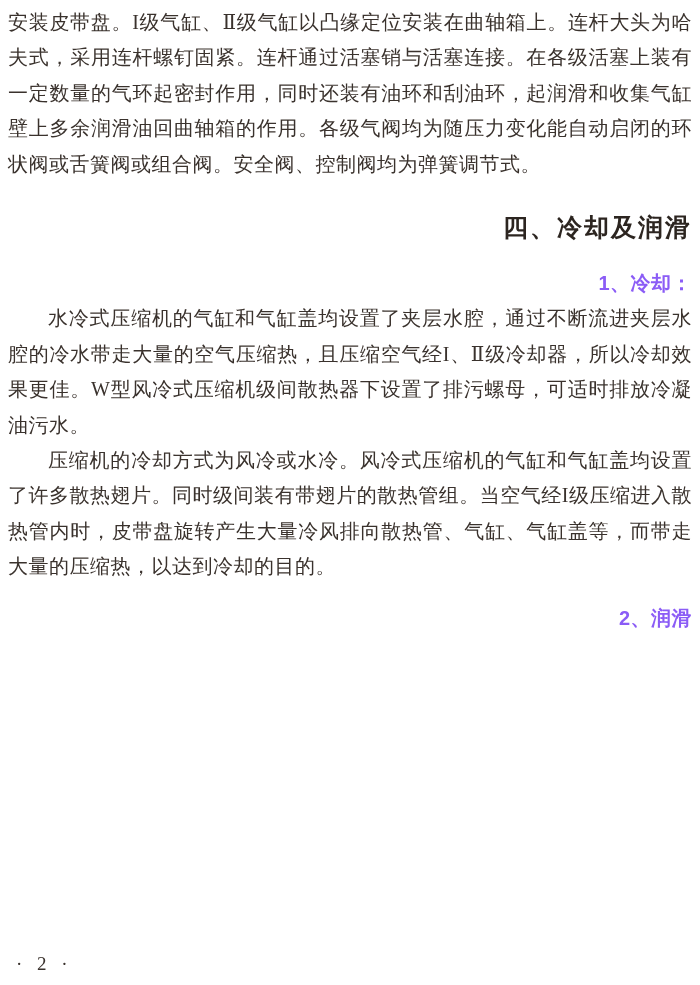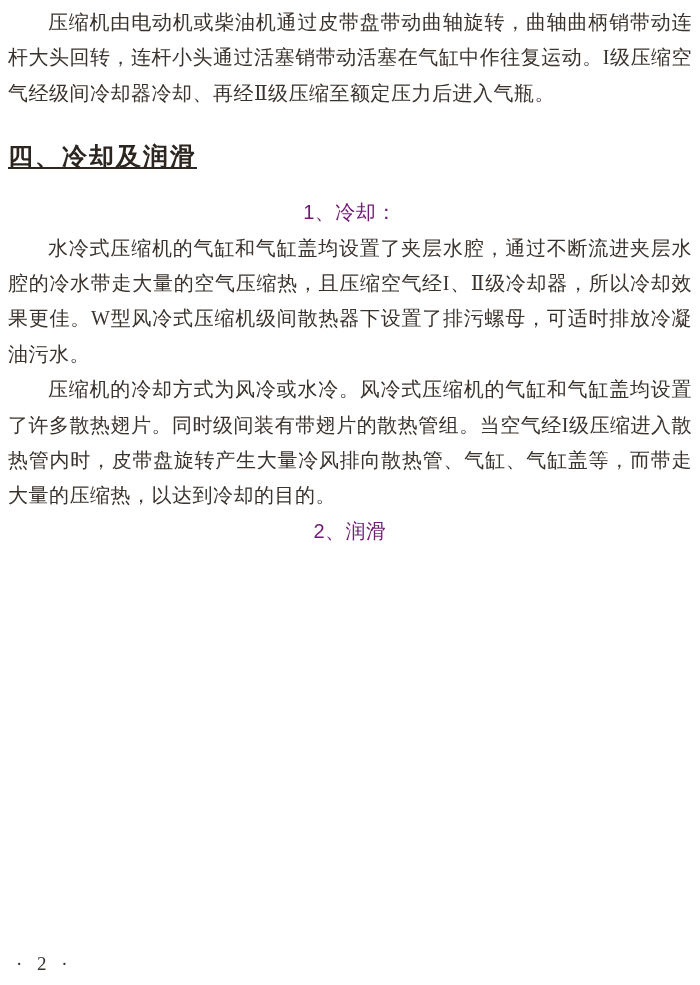--- a/index.html
+++ b/index.html
@@ -29,55 +29,54 @@
   }
   .body-par.no-indent {
     text-indent: 0;
   }
   .section-heading {
     margin: 27px 0 0 0;
     font-family: "Liberation Sans", "DejaVu Sans", sans-serif;
     font-weight: 700;
     font-size: 25px;
     line-height: 37px;
-    text-align: left;
+    text-align: right;
     letter-spacing: 2px;
     color: #2c2520;
-    text-decoration: underline;
   }
   .sub-heading {
     margin: 20px 0 0 0;
     font-family: "Liberation Sans", "DejaVu Sans", sans-serif;
-    font-weight: 400;
+    font-weight: 700;
     font-size: 20px;
     line-height: 35.4px;
-    text-align: center;
+    text-align: right;
     letter-spacing: 0.5px;
-    color: #701a75;
+    color: #8b5cf6;
   }
   .sub-heading.tight {
-    margin-top: 0;
+    margin-top: 16px;
   }
   .page-number {
     position: absolute;
     left: 16px;
     bottom: 10px;
     font-size: 19px;
     letter-spacing: 5px;
     color: #3a322d;
     font-family: "Liberation Serif", "DejaVu Serif", serif;
   }
 </style>
 </head>
 <body>
 
 <div class="page">
 
+  <p class="body-par no-indent">安装皮带盘。I级气缸、Ⅱ级气缸以凸缘定位安装在曲轴箱上。连杆大头为哈夫式，采用连杆螺钉固紧。连杆通过活塞销与活塞连接。在各级活塞上装有一定数量的气环起密封作用，同时还装有油环和刮油环，起润滑和收集气缸壁上多余润滑油回曲轴箱的作用。各级气阀均为随压力变化能自动启闭的环状阀或舌簧阀或组合阀。安全阀、控制阀均为弹簧调节式。</p>
 
-  <p class="body-par">压缩机由电动机或柴油机通过皮带盘带动曲轴旋转，曲轴曲柄销带动连杆大头回转，连杆小头通过活塞销带动活塞在气缸中作往复运动。I级压缩空气经级间冷却器冷却、再经Ⅱ级压缩至额定压力后进入气瓶。</p>
 
 
   <h2 class="section-heading">四、冷却及润滑</h2>
 
   <h3 class="sub-heading">1、冷却：</h3>
 
   <p class="body-par">水冷式压缩机的气缸和气缸盖均设置了夹层水腔，通过不断流进夹层水腔的冷水带走大量的空气压缩热，且压缩空气经I、Ⅱ级冷却器，所以冷却效果更佳。W型风冷式压缩机级间散热器下设置了排污螺母，可适时排放冷凝油污水。</p>
 
   <p class="body-par">压缩机的冷却方式为风冷或水冷。风冷式压缩机的气缸和气缸盖均设置了许多散热翅片。同时级间装有带翅片的散热管组。当空气经I级压缩进入散热管内时，皮带盘旋转产生大量冷风排向散热管、气缸、气缸盖等，而带走大量的压缩热，以达到冷却的目的。</p>
 

